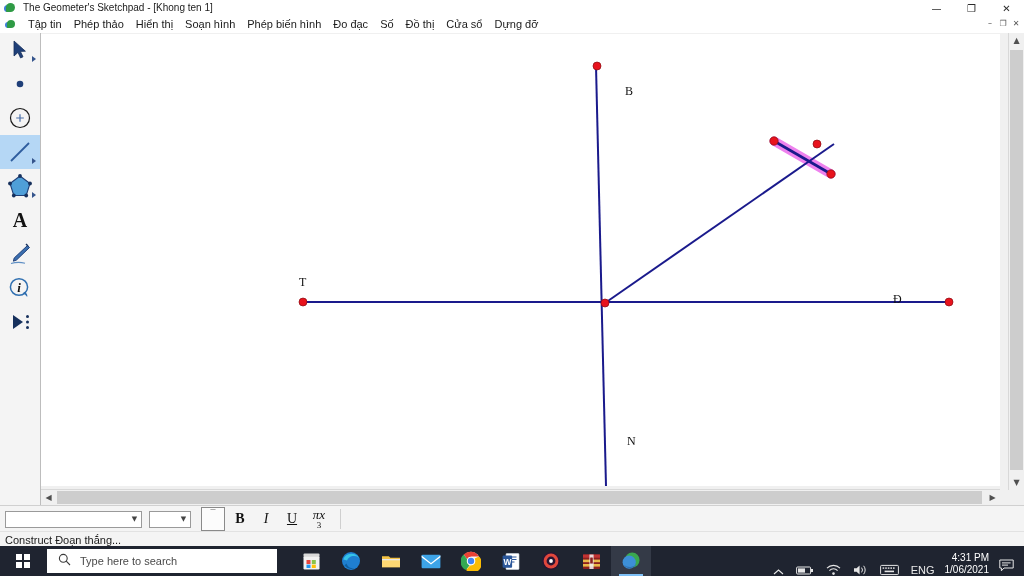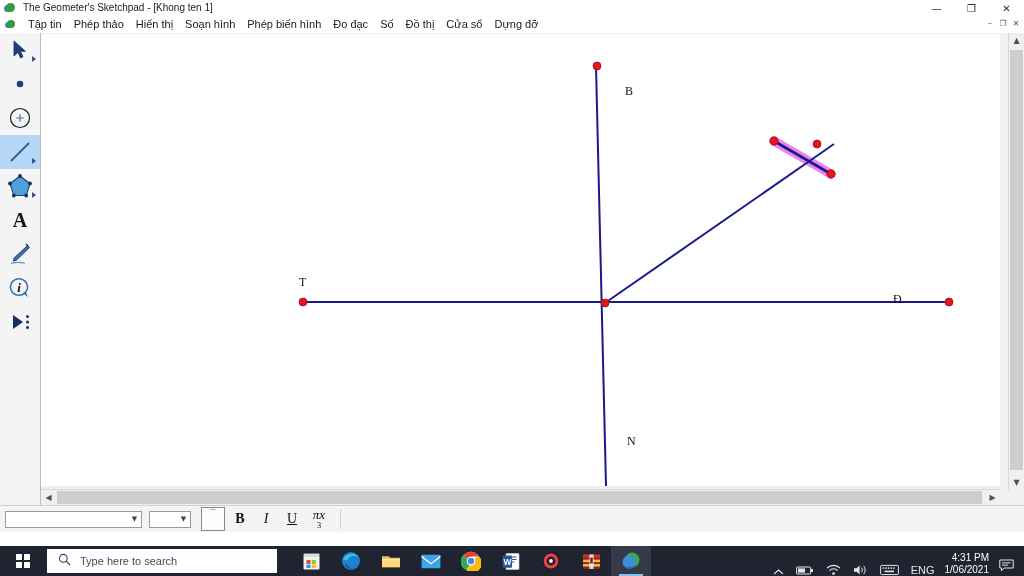--- a/index.html
+++ b/index.html
@@ -316,20 +316,23 @@
     <div class="fbtn i">I</div>
     <div class="fbtn u">U</div>
     <div class="fracbtn">
       <span class="n">πx</span>
       <span class="bar"></span>
       <span class="d">3</span>
     </div>
     <div class="fsep"></div>
   </div>
 
+  <div class="statusbar">
+    <div class="status-text">Construct Đoạn thắng...</div>
+  </div>
 
   <div class="taskbar">
 
     <div class="startbtn">
       <div class="winlogo">
         <i></i>
           <i></i>
           <i></i>
           <i></i>
       </div>

